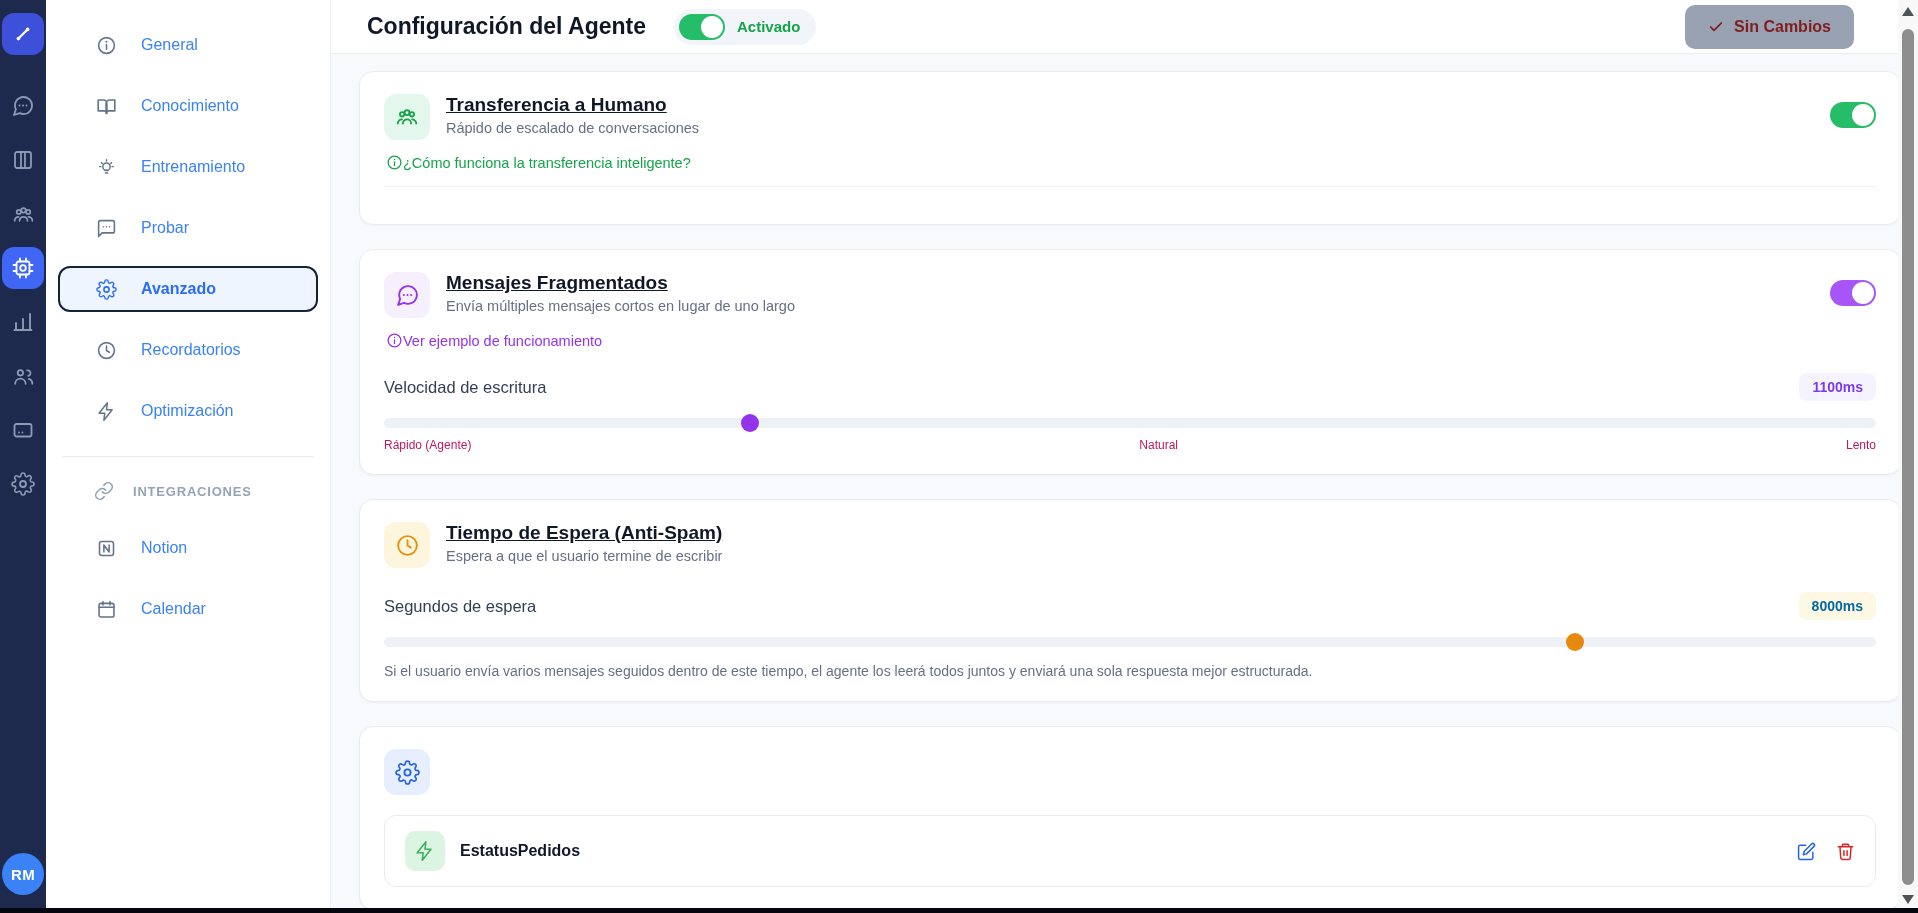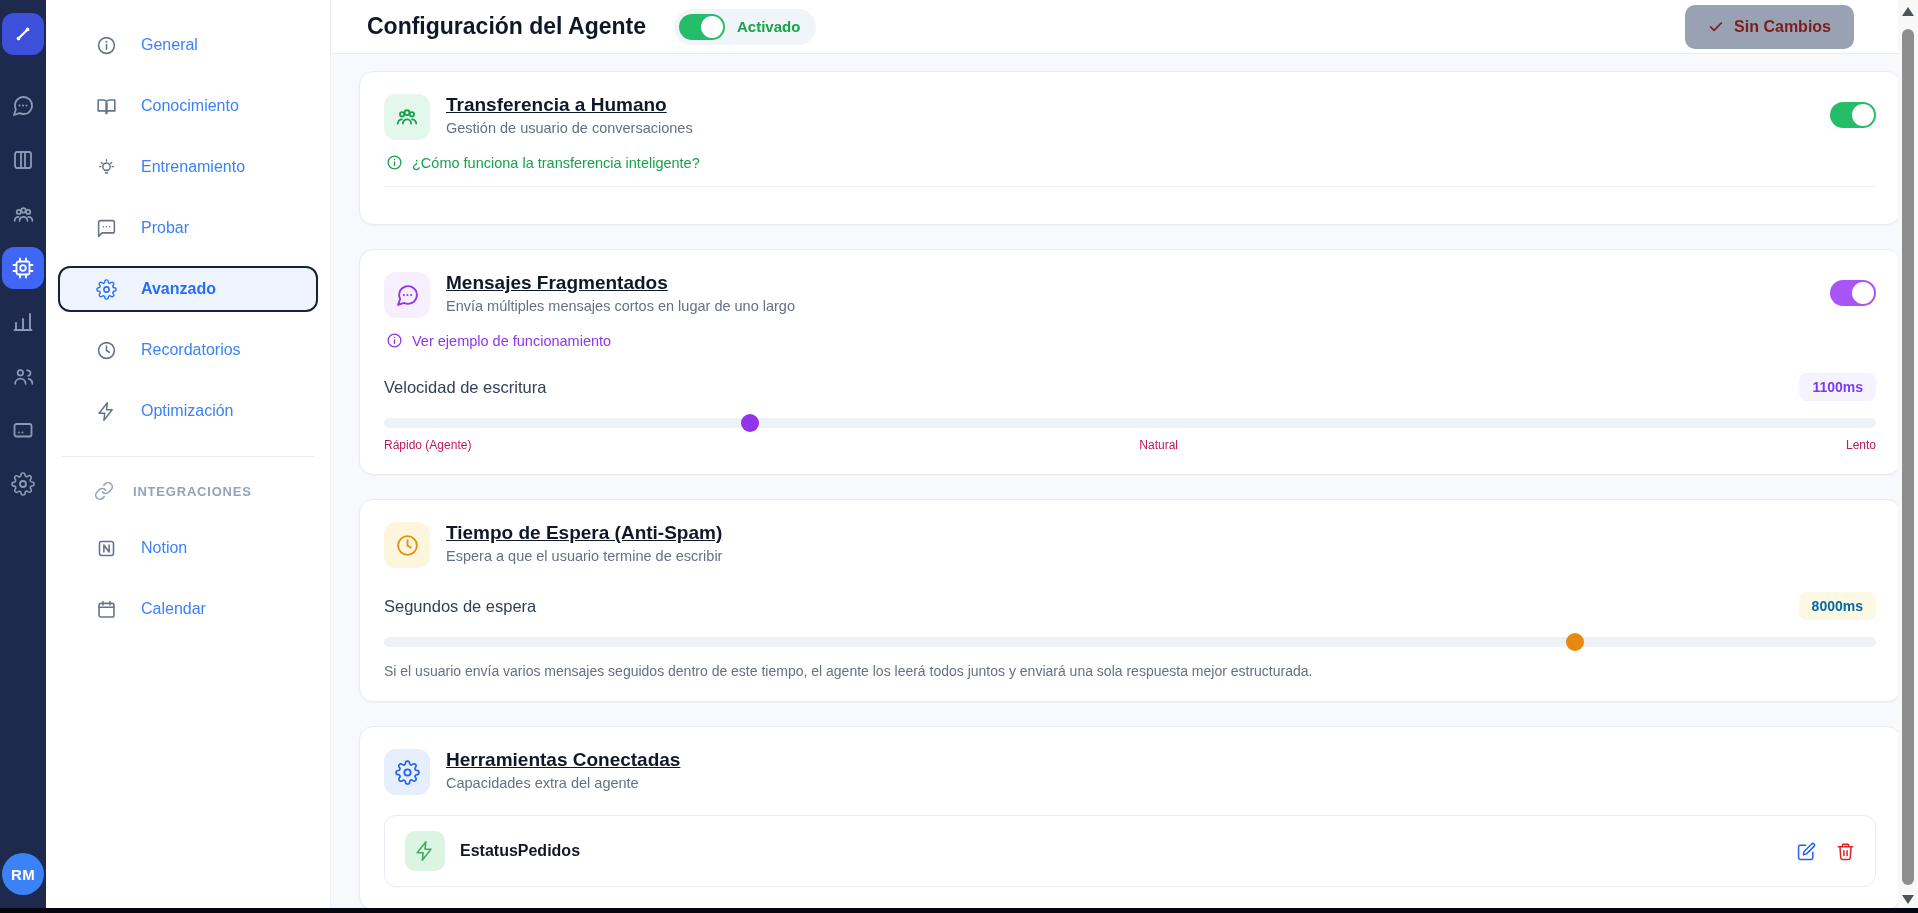--- a/index.html
+++ b/index.html
@@ -47,21 +47,21 @@
   .tile { width:46px; height:46px; border-radius:12px; display:flex; align-items:center; justify-content:center; flex-shrink:0; }
   .tile.green  { background:#e4f7ec; color:#16a34a; }
   .tile.purple { background:#f6effe; color:#9333ea; }
   .tile.amber  { background:#fdf5dc; color:#e1930e; }
   .tile.blue   { background:#e7effe; color:#2563eb; }
   .tile.mint   { background:#dcf5e3; color:#3fae5f; width:40px; height:40px; border-radius:10px; }
   .head-text { margin-left:16px; flex:1; min-width:0; }
   .card-title { font-size:19px; font-weight:700; color:#101828;text-decoration:underline; }
   .card-sub { font-size:14.5px; color:#667085; margin-top:4px; }
   .head-toggle { margin-left:16px; margin-top:8px; }
-  .link-row { display:flex; align-items:center; gap:9px; margin-top:14px; font-size:14.5px; font-weight:500; cursor:pointer; padding-left:2px; }
+  .link-row { display:flex; align-items:center; margin-top:14px; font-size:14.5px; font-weight:500; cursor:pointer; padding-left:2px; }
   .link-row.green { color:#16a34a; }
   .link-row.purple { color:#9333ea; }
   .card-divider { height:1px; background:#eef1f5; margin:15px 0; }
   .check-row { display:flex; align-items:center; gap:13px; margin-top:2px; cursor:pointer; }
   .checkbox { width:19px; height:19px; border:1.6px solid #475569; border-radius:4px; background:#fff; flex-shrink:0; }
   .check-label { font-size:16.5px; color:#1f2937; }
 
   
   .slider-block { margin-top:24px; }
   .slider-head { display:flex; align-items:center; justify-content:space-between; }
@@ -350,21 +350,21 @@
 
     <div class="card">
       <div class="card-head">
         <div class="tile green">
             <svg width="26" height="26">
               <use href="#i-users3"></use>
             </svg>
           </div>
         <div class="head-text">
           <div class="card-title">Transferencia a Humano</div>
-          <div class="card-sub">Gestión de usuario de conversaciones</div>
+          <div class="card-sub">Rápido de escalado de conversaciones</div>
         </div>
         <span class="switch green head-toggle"></span>
       </div>
       <div class="link-row green">
         <svg width="17" height="17">
             <use href="#i-info"></use>
           </svg>
         <span>¿Cómo funciona la transferencia inteligente?</span>
       </div>
       <div class="card-divider"></div>
@@ -429,24 +429,20 @@
       </div>
     </div>
 
     <div class="card">
       <div class="card-head">
         <div class="tile blue">
             <svg width="25" height="25">
               <use href="#i-gear"></use>
             </svg>
           </div>
-        <div class="head-text">
-          <div class="card-title">Herramientas Conectadas</div>
-          <div class="card-sub">Capacidades extra del agente</div>
-        </div>
       </div>
       <div class="tool-row">
         <div class="tile mint">
             <svg width="22" height="22">
               <use href="#i-zap"></use>
             </svg>
           </div>
         <span class="tool-name">EstatusPedidos</span>
         <div class="tool-actions">
           <span class="act-icon edit">

